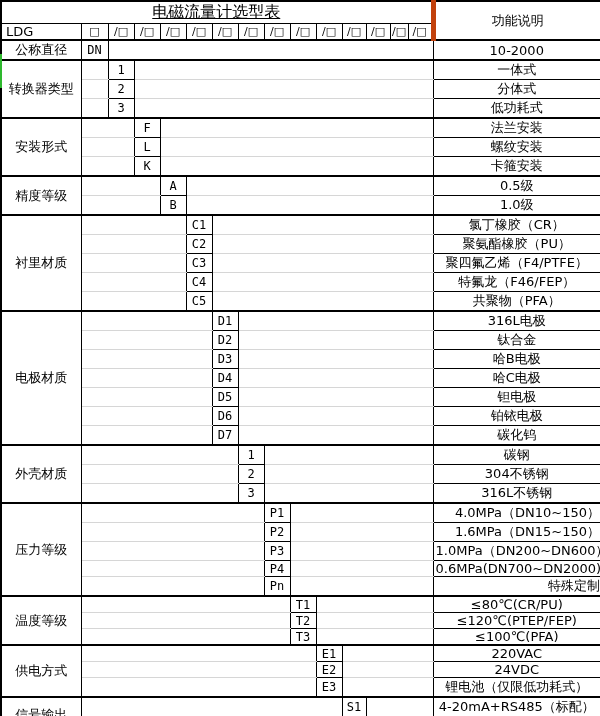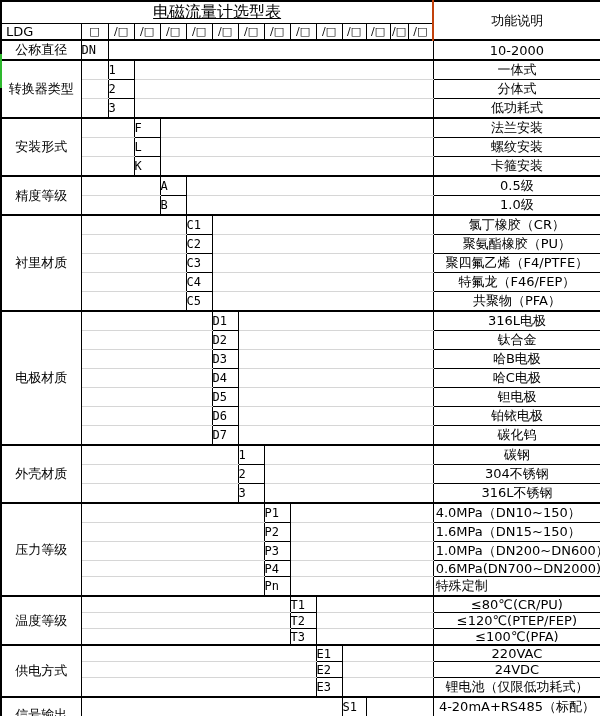--- a/index.html
+++ b/index.html
@@ -12,30 +12,30 @@
   table#sel-table {
     border-collapse:collapse; table-layout:fixed;
     width:600px; height:716px;
     border:2px solid #000;
   }
   td { padding:0; overflow:hidden; white-space:nowrap; vertical-align:middle; }
   tr.titlerow { height:18px; }
   tr.model    { height:16px;margin-top:7px; }
   td.title { text-align:center; font-size:16px; border-bottom:1px solid #000; }
   td.title span { text-decoration:underline; }
-  td.func  { text-align:center; font-size:13px; border-left:2px solid #c2410c; }
+  td.func  { text-align:center; font-size:13px; border-left:5px solid #c2410c; }
   td.mlabel{ font-size:13px; padding-left:4px; border-right:1px solid #000; }
   td.box   { border:1px solid #000; text-align:center; font-size:11px; }
   td.label { text-align:center; font-size:13px; border-right:1px solid #000; }
-  td.code  { border:1px solid #000; text-align:left; font-size:12px;
+  td.code  { border:1px solid #000; text-align:center; font-size:12px;
              font-family:"DejaVu Sans Mono","Liberation Mono",monospace; }
   td.fill  { border-bottom:1px solid #d6d6d6; }
   td.desc  { border-left:1px solid #000; border-bottom:1px solid #000;
              text-align:center; font-size:13px;margin-left:48px; }
-  td.desc.left { text-align:left; padding-left:2px; }
+  td.desc.left { text-align:right; padding-left:2px; }
   tr.sec td { border-top:2px solid #000; }
   #artifact { position:absolute; left:0; top:54px; width:2px; height:34px; }
 </style>
 </head>
 <body>
 
 <table id="sel-table">
   <colgroup id="cols">
       <col style="width: 80px;">
       <col style="width: 27px;">

